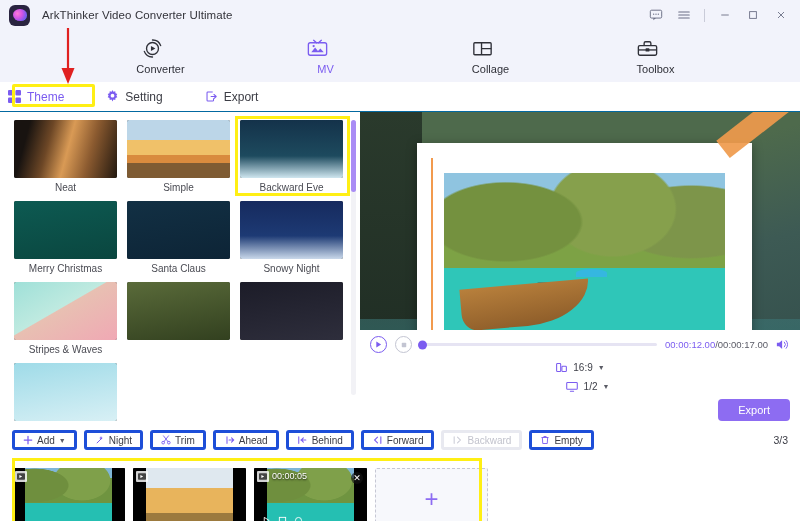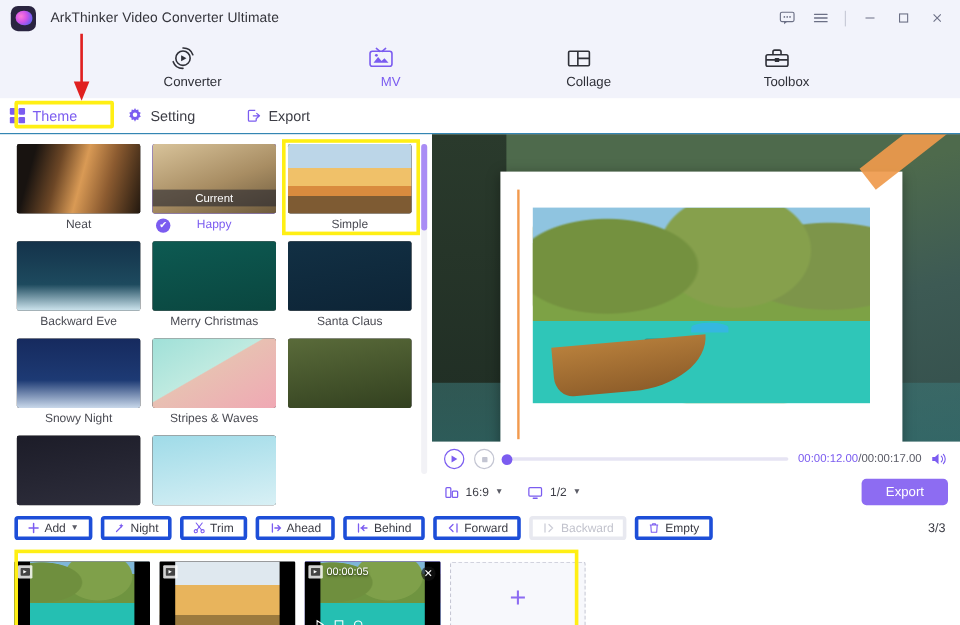--- a/index.html
+++ b/index.html
@@ -184,21 +184,21 @@
     display: flex; align-items: center; justify-content: center; color: #7b5cf0; flex: none;
   }
   .circbtn.muted { border-color: #c3c5d2; color: #c3c5d2; }
   .track { flex: 1; height: 3px; background: #e6e4f3; border-radius: 2px; position: relative; }
   .track-handle {
     position: absolute; left: 0; top: 50%; transform: translate(-2px,-50%);
     width: 9px; height: 9px; border-radius: 50%; background: #7b5cf0;
   }
   .tcode { font-size: 9.5px; color: #7b5cf0; white-space: nowrap; }
   .tcode .total { color: #5a5b66; }
-  .pvrow2 { display: flex; align-items: center; gap: 6px; margin-top: 8px; }
+  .pvrow2 { display: flex; align-items: center; gap: 6px; margin-top: 8px; flex-direction: column; }
   .sel { display: flex; align-items: center; gap: 5px; font-size: 10px; color: #3f4049; }
   .caret { color: #5b5c66; font-size: 7px; }
   .exportbtn {
     margin-left: auto; background: #8d6cf2; color: #fff; font-size: 11px;
     padding: 5px 20px; border-radius: 4px; border: none;
   }
 
   
   .toolbar {
     height: 30px; display: flex; align-items: center; gap: 7px;
@@ -370,30 +370,20 @@
     <div class="themegrid">
 
 
       <div class="themecell">
         <div class="thumb">
             <div class="art art-neat"></div>
           </div>
         <div class="tname">Neat</div>
       </div>
 
-      <div class="themecell selected">
-        <div class="thumb">
-          <div class="art art-happy"></div>
-          <div class="currentbar">Current</div>
-        </div>
-        <div class="checkrow">
-          <div class="checkmark">✔</div>
-          <div class="tname">Happy</div>
-        </div>
-      </div>
 
       <div class="themecell">
         <div class="thumb">
             <div class="art art-simple"></div>
           </div>
         <div class="tname">Simple</div>
       </div>
 
       <div class="themecell">
         <div class="thumb">

